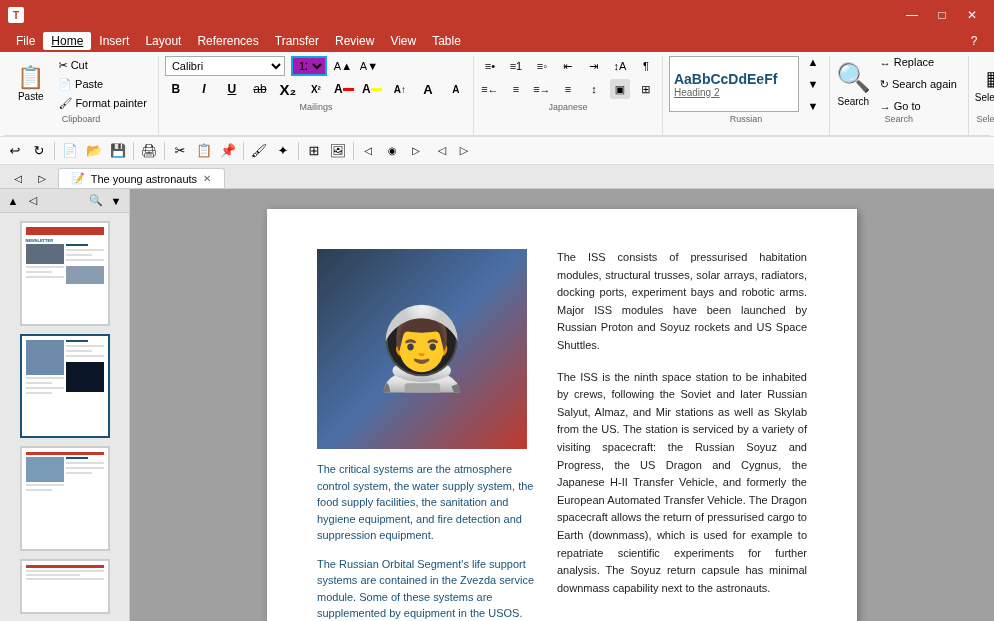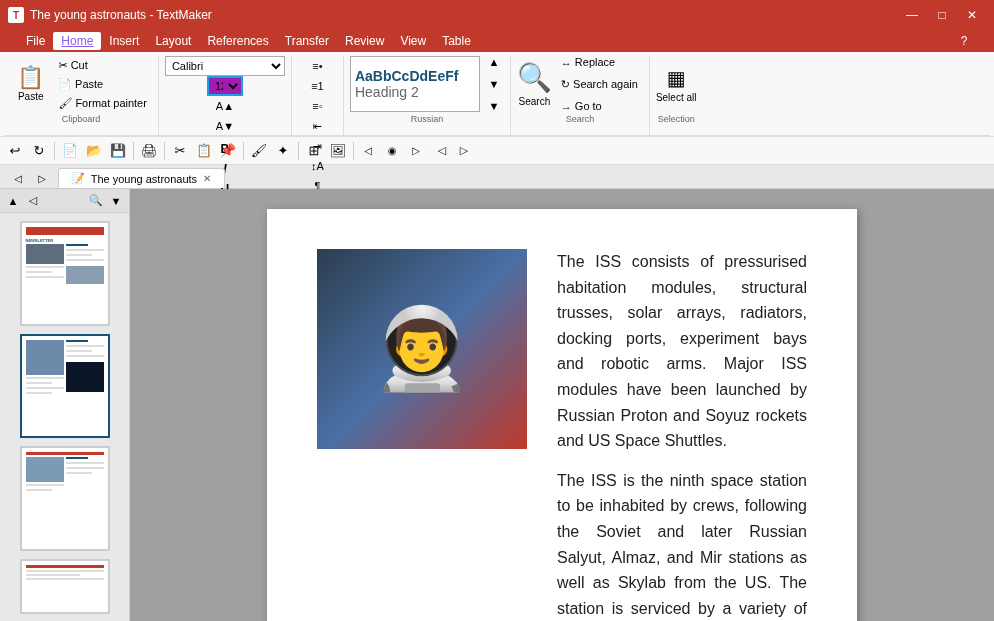--- a/index.html
+++ b/index.html
@@ -20,31 +20,31 @@
     #title-bar .title-icon span { color: #c0392b; font-size: 10px; font-weight: bold; }
     #title-bar .window-controls { display: flex; gap: 2px; }
     #title-bar .win-btn { width: 28px; height: 20px; display: flex; align-items: center; justify-content: center; cursor: pointer; font-size: 12px; color: white; border-radius: 2px; }
 
     
     #menu-bar {
       background: #c0392b;
       height: 22px;
       display: flex;
       align-items: center;
-      padding: 0 18px;
+      padding: 0 8px;
     }
     .menu-item {
       color: white;
       padding: 2px 8px;
       font-size: 12px;
       cursor: pointer;
       border-radius: 2px;
     }
     .menu-item:hover, .menu-item.active { background: #e74c3c; }
-    .menu-item.active { background: white; color: #8b5cf6; text-decoration: underline; }
+    .menu-item.active { background: white; color: #000000; text-decoration: underline; }
 
     
     #ribbon {
       background: #f8f8f8;
       border-bottom: 1px solid #ddd;
       padding: 4px 4px 0 4px;
     }
     .ribbon-group {
       display: flex;
       flex-direction: column;
@@ -87,23 +87,22 @@
       border: 1px solid transparent;
       background: transparent;
       font-size: 11px;
       height: 18px;
     }
 
     
     .font-row {
       display: flex;
       align-items: center;
-      gap: 0;
+      gap: 6px;
       margin-bottom: 1px;
-      flex-direction: column;
     }
     .font-selector {
       width: 120px;
       height: 20px;
       font-size: 11px;
       border: 1px solid #aaa;
       padding: 1px 2px;
       background: white;
     }
     .size-selector {
@@ -146,21 +145,21 @@
       height: 56px;
       border: 1px solid #aaa;
       background: white;
       display: flex;
       flex-direction: column;
       justify-content: center;
       padding: 4px;
       cursor: pointer;
     }
     .style-preview { font-size: 14px; font-weight: bold; color: #1a5276; }
-    .style-name { font-size: 14px; color: #666; }
+    .style-name { font-size: 10px; color: #666; text-decoration: underline; }
 
     
     #tab-bar {
       background: #e8e8e8;
       height: 24px;
       display: flex;
       align-items: flex-end;
       padding: 0 4px;
       border-bottom: 1px solid #ccc;
       gap: 2px;
@@ -300,21 +299,21 @@
       left: 50%;
       transform: translate(-50%, -50%);
     }
     .caption-text {
       font-size: 11px;
       color: #1a5276;
       line-height: 1.5;
       margin-bottom: 12px;
     }
     .body-text {
-      font-size: 16px;
+      font-size: 11px;
       line-height: 1.6;
       color: #222;
       margin-bottom: 14px;
       text-align: justify;
     }
 
     
     #toolbar-row {
       background: #f8f8f8;
       height: 28px;
@@ -352,21 +351,20 @@
     .highlight-indicator { width: 14px; height: 3px; background: yellow; margin-top: 1px; }
   </style>
 </head>
 <body>
 
 <div id="title-bar">
   <div class="title">
     <div class="title-icon">
       <span>T</span>
     </div>
-    <span>The young astronauts - TextMaker</span>
   </div>
   <div class="window-controls">
     <div class="win-btn">—</div>
     <div class="win-btn">□</div>
     <div class="win-btn close">✕</div>
   </div>
 </div>
 
 <div id="menu-bar">
   <div class="menu-item">File</div>
@@ -642,20 +640,22 @@
         </div>
       </div>
     </div>
   </div>
 
   <div id="doc-area">
     <div class="document-page">
       <div class="doc-content-row">
         <div class="doc-left-col">
           <div class="astronaut-img"></div>
+          <p class="caption-text">The critical systems are the atmosphere control system, the water supply system, the food supply facilities, the sanitation and hygiene equipment, and fire detection and suppression equipment.</p>
+          <p class="caption-text">The Russian Orbital Segment's life support systems are contained in the Zvezda service module. Some of these systems are supplemented by equipment in the USOS.</p>
         </div>
         <div class="doc-right-col">
           <p class="body-text">The ISS consists of pressurised habitation modules, structural trusses, solar arrays, radiators, docking ports, experiment bays and robotic arms. Major ISS modules have been launched by Russian Proton and Soyuz rockets and US Space Shuttles.</p>
           <p class="body-text">The ISS is the ninth space station to be inhabited by crews, following the Soviet and later Russian Salyut, Almaz, and Mir stations as well as Skylab from the US. The station is serviced by a variety of visiting spacecraft: the Russian Soyuz and Progress, the US Dragon and Cygnus, the Japanese H-II Transfer Vehicle, and formerly the European Automated Transfer Vehicle. The Dragon spacecraft allows the return of pressurised cargo to Earth (downmass), which is used for example to repatriate scientific experiments for further analysis. The Soyuz return capsule has minimal downmass capability next to the astronauts.</p>
 
         </div>
       </div>
     </div>
   </div>
 

